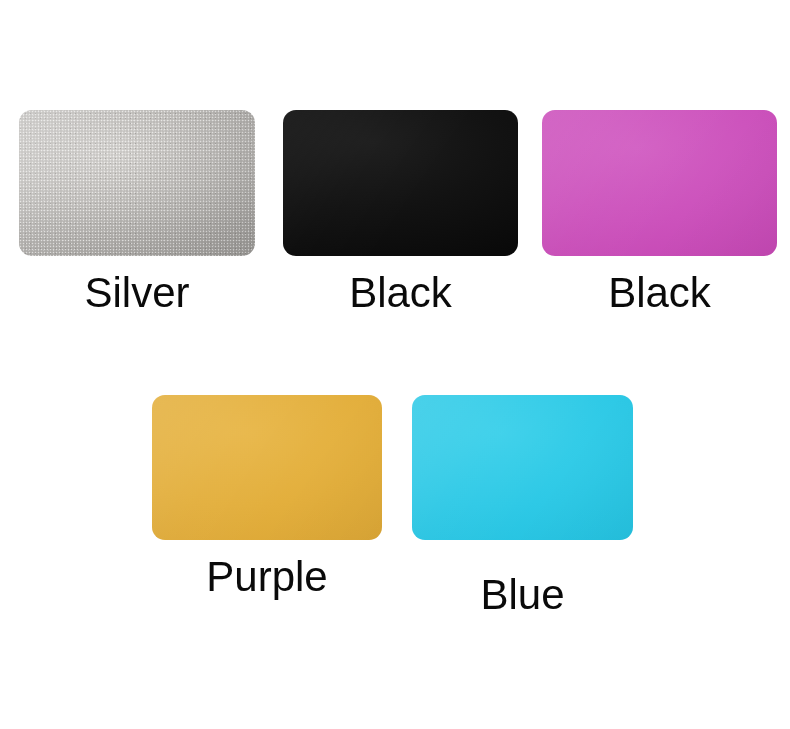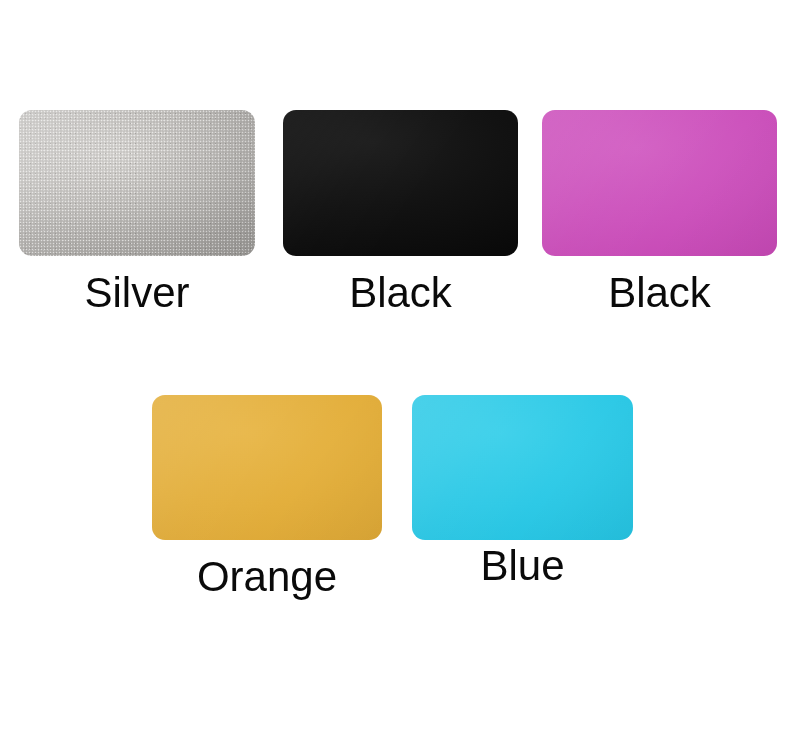--- a/index.html
+++ b/index.html
@@ -62,21 +62,21 @@
   #item-purple .swatch-card { width: 235px; height: 146px; }
   #item-purple .swatch-label { top: 162px; }
 
   
   #item-orange { left: 152px; top: 395px; width: 230px; }
   #item-orange .swatch-card { width: 230px; height: 145px; }
   #item-orange .swatch-label { top: 161px; }
 
   #item-blue   { left: 412px; top: 395px; width: 221px; }
   #item-blue .swatch-card   { width: 221px; height: 145px; }
-  #item-blue .swatch-label   { top: 150px; text-align: right; }
+  #item-blue .swatch-label   { top: 179px; text-align: right; }
 
   
 
   
   .card-silver {
     background-color: #b3b1ae;
     background-image:
       radial-gradient(rgba(255,255,255,0.55) 0.6px, transparent 0.9px),
       radial-gradient(rgba(90,88,86,0.42) 0.6px, transparent 0.9px),
       radial-gradient(rgba(255,255,255,0.30) 0.5px, transparent 0.8px),
@@ -185,21 +185,21 @@
     <div class="swatch-label">Black</div>
   </div>
 
   <div class="swatch-item" id="item-purple">
     <div class="swatch-card card-purple"></div>
     <div class="swatch-label">Black</div>
   </div>
 
   <div class="swatch-item" id="item-orange">
     <div class="swatch-card card-orange"></div>
-    <div class="swatch-label">Orange</div>
+    <div class="swatch-label">Purple</div>
   </div>
 
   <div class="swatch-item" id="item-blue">
     <div class="swatch-card card-blue"></div>
     <div class="swatch-label">Blue</div>
   </div>
 
 </div>
 
 </body></html>

